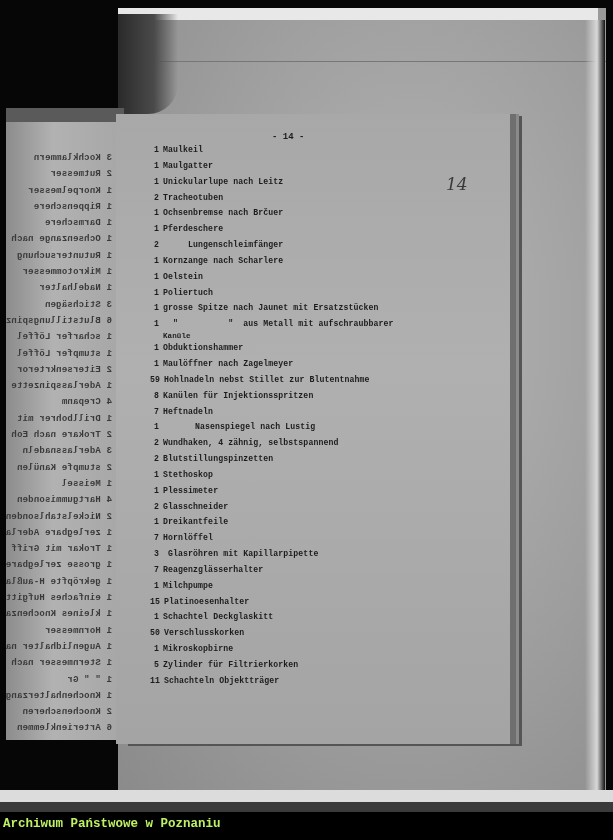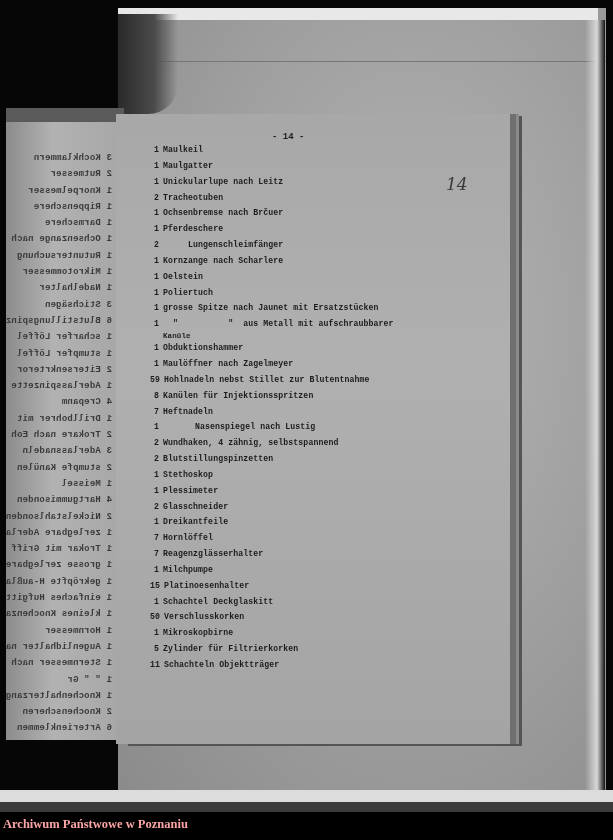--- a/index.html
+++ b/index.html
@@ -31,22 +31,22 @@
   .page-number { position:absolute; left:156px; top:18px; font-size:9px; font-weight:bold; color:#1e1e1e; }
   .handwritten { position:absolute; left:330px; top:60px; font-family:"DejaVu Serif", serif; font-style:italic;
                  font-size:17px; color:#3a3a3a; }
   .items { position:absolute; left:34px; top:28px; width:350px; }
   .item { font-size:8.2px; font-weight:bold; color:#1c1c1c; height:15.85px; line-height:15.85px;
           white-space:nowrap; letter-spacing:0.1px; }
   .item .qty { display:inline-block; min-width:9px; text-align:right; margin-right:4px; }
   .item.sub { height:8px; line-height:8px; font-size:7.5px; }
 
   .footer { position:absolute; left:0; top:812px; width:613px; height:28px; background:#000; }
-  .footer-label { position:absolute; left:3px; top:5px; font-family:Liberation Serif, serif;
-                  font-size:12.5px; font-weight:bold; color:#fca5a5; }
+  .footer-label { position:absolute; left:3px; top:5px; font-family:Liberation Mono, monospace;
+                  font-size:12.5px; font-weight:bold; color:#bef264; }
 </style>
 </head>
 <body>
 
 <div class="scan">
   <div class="board"></div>
   <div class="board-topstrip"></div>
   <div class="board-line"></div>
   <div class="shadow"></div>
   <div class="right-bright"></div>
@@ -116,20 +116,21 @@
         <div class="item"><span class="qty">8</span><span style="white-space: pre;">Kanülen für Injektionsspritzen</span></div>
         <div class="item"><span class="qty">7</span><span style="white-space: pre;">Heftnadeln</span></div>
         <div class="item"><span class="qty">1</span><span style="white-space: pre; padding-left: 32px;">Nasenspiegel nach Lustig</span></div>
         <div class="item"><span class="qty">2</span><span style="white-space: pre;">Wundhaken, 4 zähnig, selbstspannend</span></div>
         <div class="item"><span class="qty">2</span><span style="white-space: pre;">Blutstillungspinzetten</span></div>
         <div class="item"><span class="qty">1</span><span style="white-space: pre;">Stethoskop</span></div>
         <div class="item"><span class="qty">1</span><span style="white-space: pre;">Plessimeter</span></div>
         <div class="item"><span class="qty">2</span><span style="white-space: pre;">Glasschneider</span></div>
         <div class="item"><span class="qty">1</span><span style="white-space: pre;">Dreikantfeile</span></div>
         <div class="item"><span class="qty">7</span><span style="white-space: pre;">Hornlöffel</span></div>
+        <div class="item"><span class="qty">3</span><span style="white-space: pre;"> Glasröhren mit Kapillarpipette</span></div>
         <div class="item"><span class="qty">7</span><span style="white-space: pre;">Reagenzglässerhalter</span></div>
         <div class="item"><span class="qty">1</span><span style="white-space: pre;">Milchpumpe</span></div>
         <div class="item"><span class="qty">15</span><span style="white-space: pre;">Platinoesenhalter</span></div>
         <div class="item"><span class="qty">1</span><span style="white-space: pre;">Schachtel Deckglaskitt</span></div>
         <div class="item"><span class="qty">50</span><span style="white-space: pre; margin-top: 24px;">Verschlusskorken</span></div>
         <div class="item"><span class="qty">1</span><span style="white-space: pre;">Mikroskopbirne</span></div>
         <div class="item"><span class="qty">5</span><span style="white-space: pre;">Zylinder für Filtrierkorken</span></div>
         <div class="item"><span class="qty">11</span><span style="white-space: pre;">Schachteln Objektträger</span></div>
       </div>
   </div>

